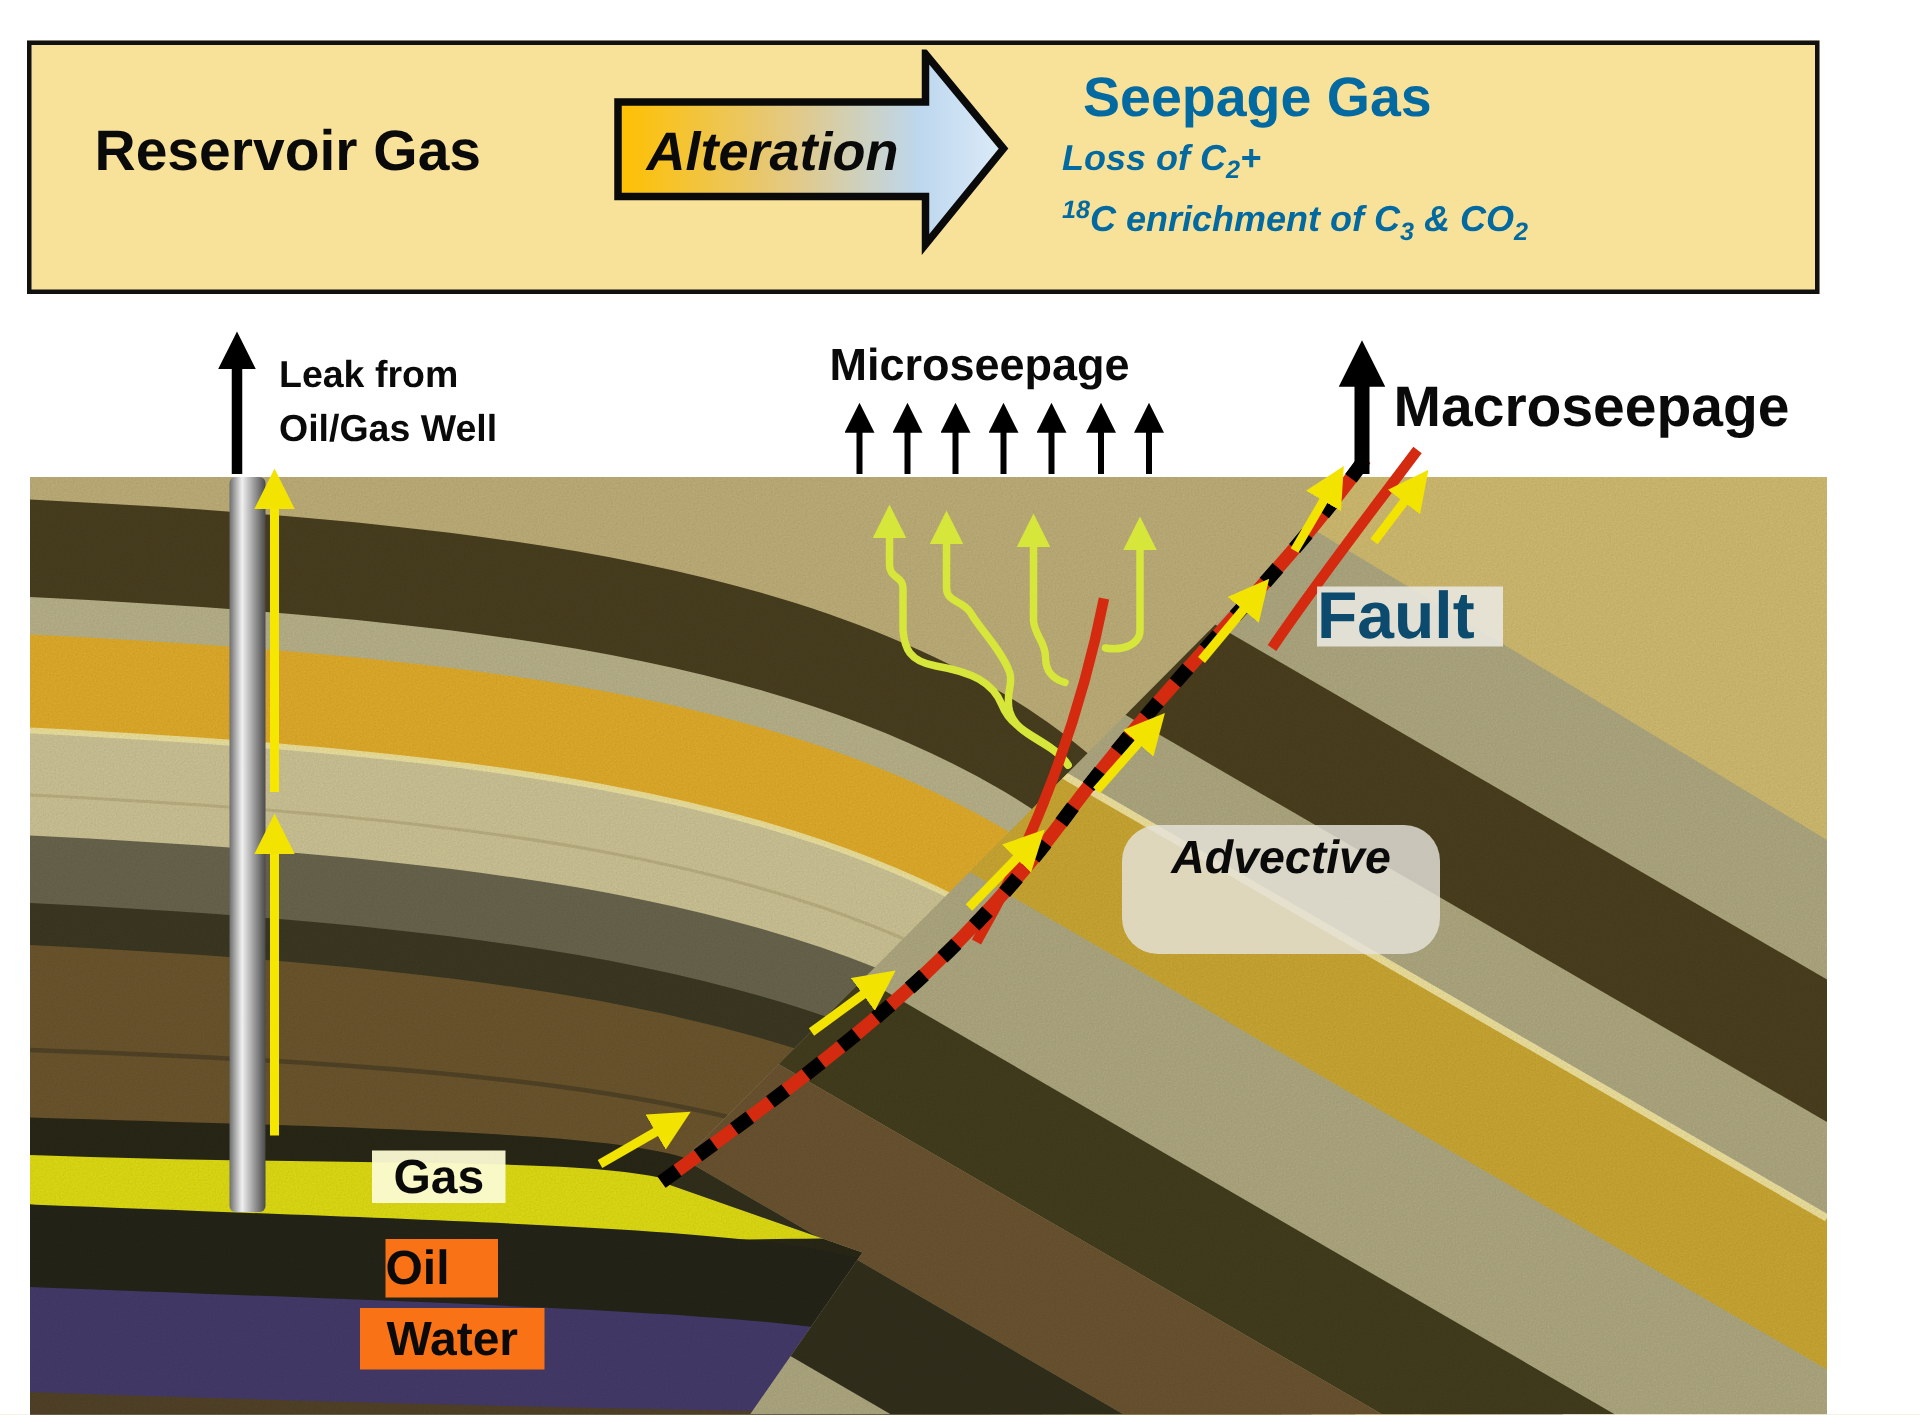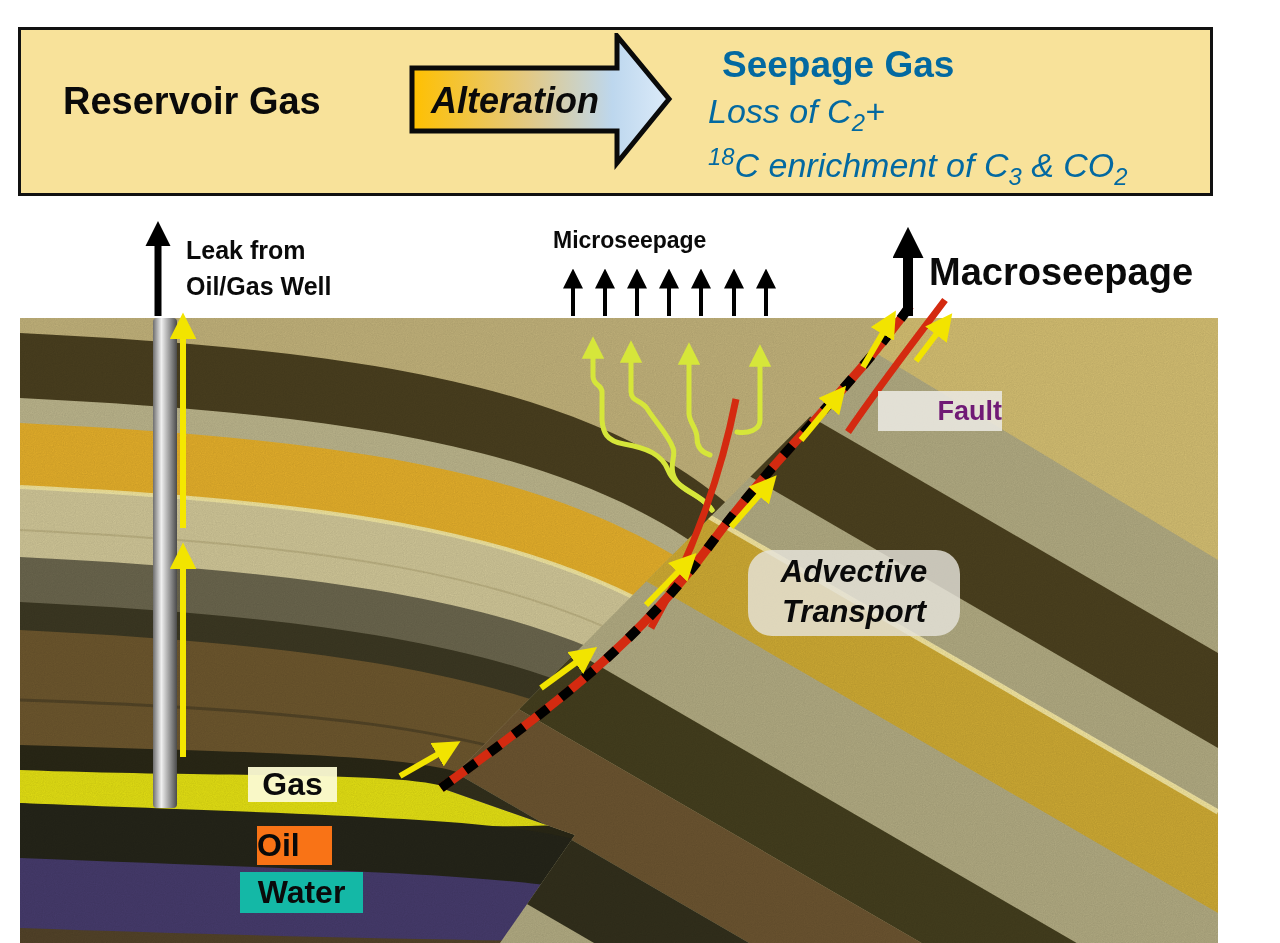--- a/index.html
+++ b/index.html
@@ -6,37 +6,37 @@
   .page{position:relative;width:1280px;height:943px;background:#fff;overflow:hidden;
         font-family:"Liberation Sans","DejaVu Sans",sans-serif;}
   
   .banner{position:absolute;left:18px;top:27px;width:1189px;height:163px;
           background:#F8E29A;border:3px solid #111;}
   .reservoir-label{position:absolute;left:42px;top:50px;font-size:38px;font-weight:bold;color:#0a0a0a;}
   .alt-arrow-svg{position:absolute;left:386px;top:3px;}
   .alt-text{font-size:36px;font-weight:bold;font-style:italic;fill:#0a0a0a;}
   .seepage-block{position:absolute;left:687px;top:14px;color:#0369a1;}
   .seepage-title{font-size:37px;font-weight:bold;margin-left:14px;}
-  .seepage-line{font-size:34px;font-weight:normal;font-style:italic;margin-top:6px;}
+  .seepage-line{font-size:24px;font-weight:bold;font-style:italic;margin-top:6px;}
   .seepage-line sub{font-size:70%;}
   .seepage-line sup{font-size:70%;}
   
   .lbl{position:absolute;color:#0a0a0a;font-weight:bold;}
   .leak-label{left:186px;top:232px;font-size:25px;line-height:36px;}
-  .micro-label{left:553px;top:227px;font-size:23px;}
+  .micro-label{left:553px;top:227px;font-size:30px;}
   .macro-label{left:929px;top:251px;font-size:38px;}
   .fault-label{left:878px;top:391px;width:124px;height:40px;background:rgba(233,231,223,0.9);
-               color:#701a75;font-size:27px;text-align:right;line-height:40px;}
+               color:#0c4a6e;font-size:44px;text-align:left;line-height:40px;}
   .advective-label{left:748px;top:550px;width:212px;height:84px;background:rgba(229,227,219,0.82);
                font-size:31px;font-style:italic;text-align:center;line-height:40px;padding-top:2px;border-radius:24px;}
   .gas-label{left:248px;top:767px;width:89px;height:35px;background:rgba(251,250,210,0.95);
                font-size:32px;text-align:center;line-height:35px;}
   .oil-label{left:257px;top:826px;width:75px;height:39px;background:#f97316;
                font-size:32px;text-align:left;line-height:39px;}
-  .water-label{left:240px;top:872px;width:123px;height:41px;background:#14b8a6;
+  .water-label{left:240px;top:872px;width:123px;height:41px;background:#f97316;
                font-size:32px;text-align:center;line-height:41px;}
   svg{display:block;}
   .main-svg{position:absolute;left:0;top:0;}
 </style>
 </head>
 <body>
 
 <div class="page">
 
   <svg class="main-svg" width="1280" height="943" viewBox="0 0 1280 943">
@@ -174,19 +174,18 @@
 
   <div class="lbl leak-label">
     <div>Leak from</div>
     <div>Oil/Gas Well</div>
   </div>
   <div class="lbl micro-label">Microseepage</div>
   <div class="lbl macro-label">Macroseepage</div>
   <div class="lbl fault-label">Fault</div>
   <div class="lbl advective-label">
     <div>Advective</div>
-    <div>Transport</div>
   </div>
   <div class="lbl gas-label">Gas</div>
   <div class="lbl oil-label">Oil</div>
   <div class="lbl water-label">Water</div>
 
 </div>
 
 </body></html>

